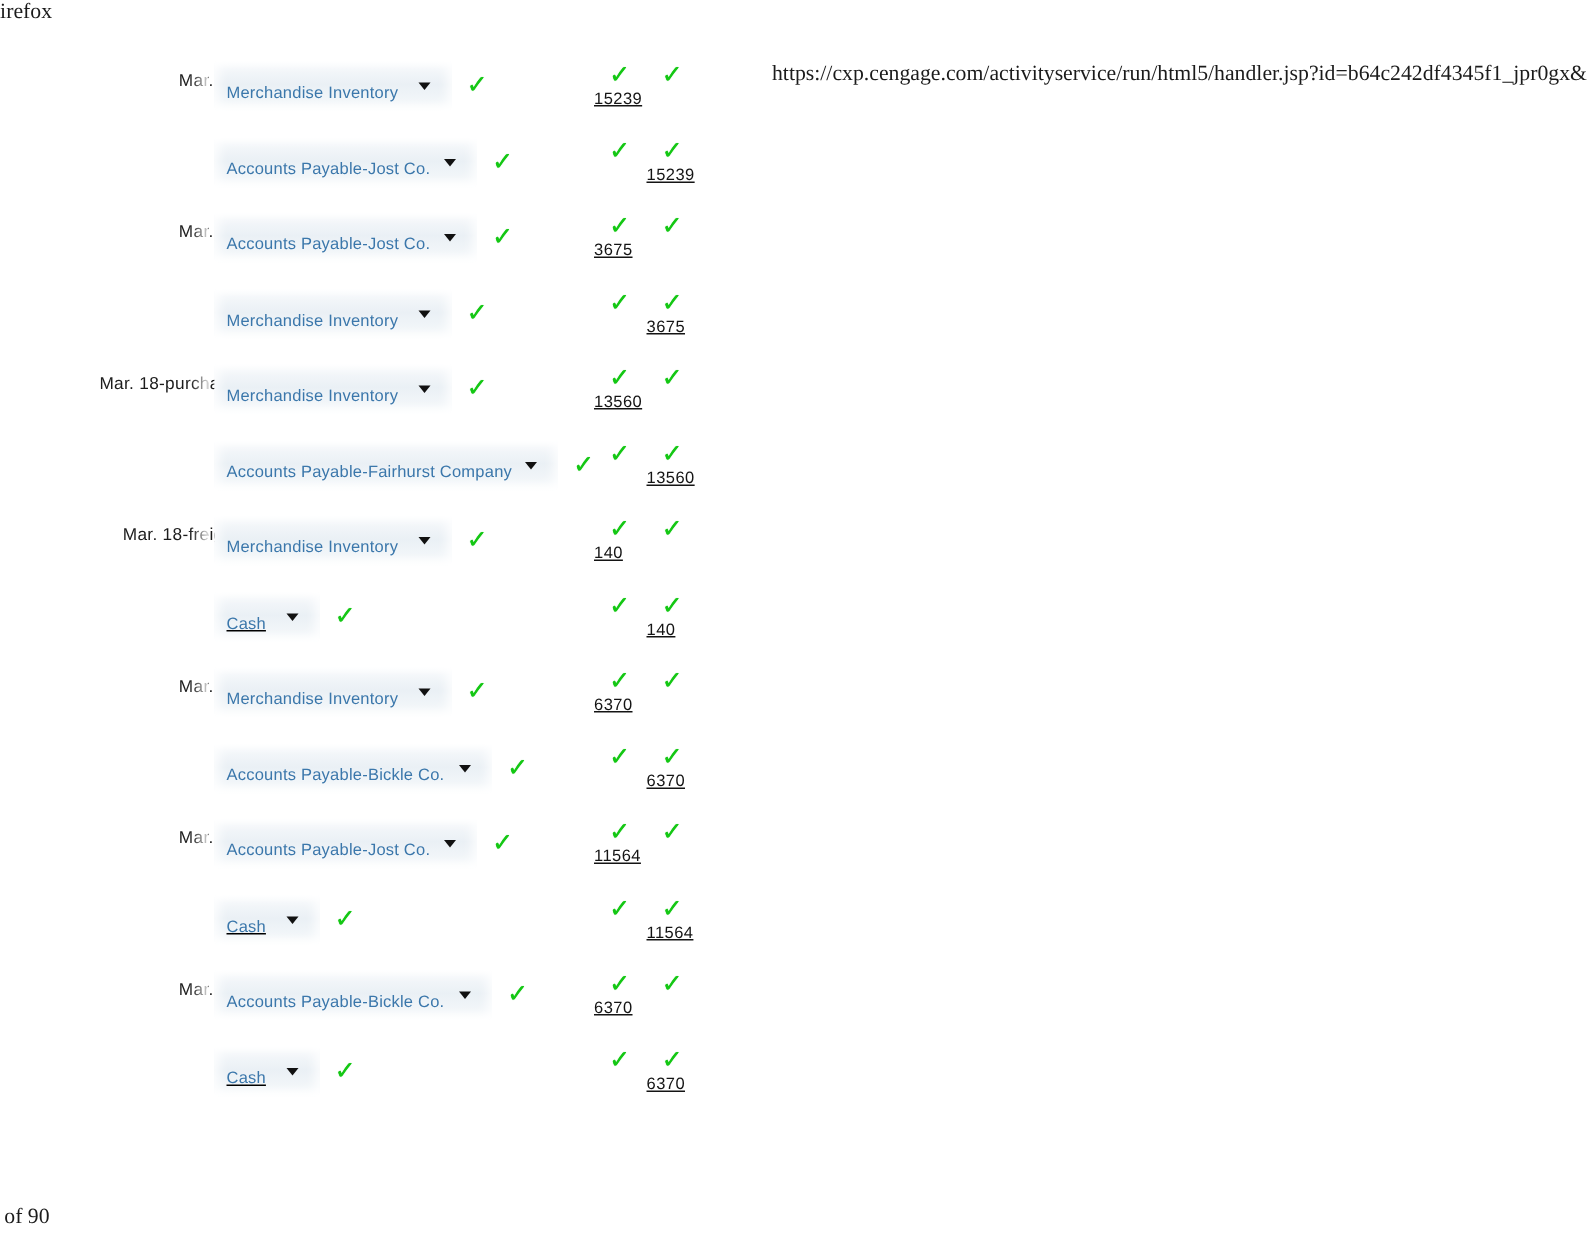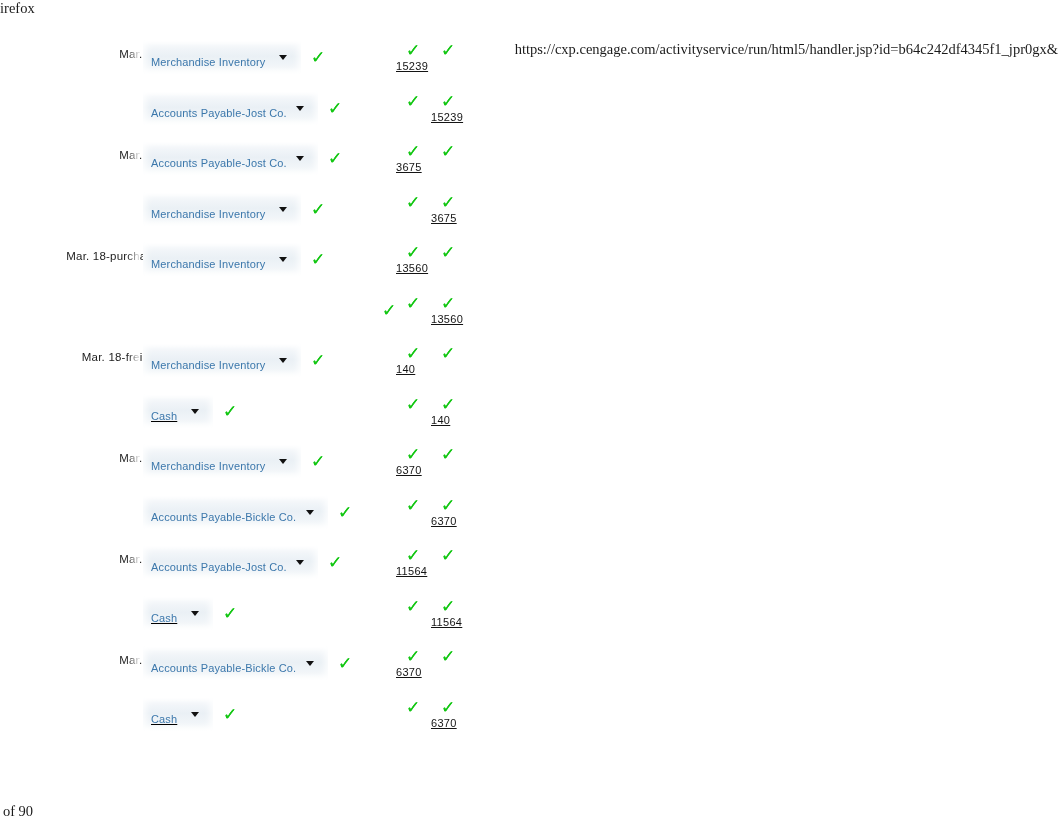--- a/index.html
+++ b/index.html
@@ -247,20 +247,24 @@
           <span class="caret-icon"></span>
         </div>
         <span class="check check-account" style="left: 311px;">✓</span>
         <div class="amount-block">
           <span class="check amt-check-left">✓</span>
           <span class="check amt-check-right">✓</span>
           <span class="amt-value debit-pos">13560</span>
         </div>
       </div>
       <div class="row row-credit">
+        <div class="account-field w-fairhurst">
+          <span class="account-label">Accounts Payable-Fairhurst Company</span>
+          <span class="caret-icon"></span>
+        </div>
         <span class="check check-account" style="left: 382px;">✓</span>
         <div class="amount-block">
           <span class="check amt-check-left" style="left: 406px;">✓</span>
           <span class="check amt-check-right" style="left: 441px;">✓</span>
           <span class="amt-value credit-pos" style="left: 431px;">13560</span>
         </div>
       </div>
     </div>
     <div class="entry-group">
       <div class="row row-debit">

